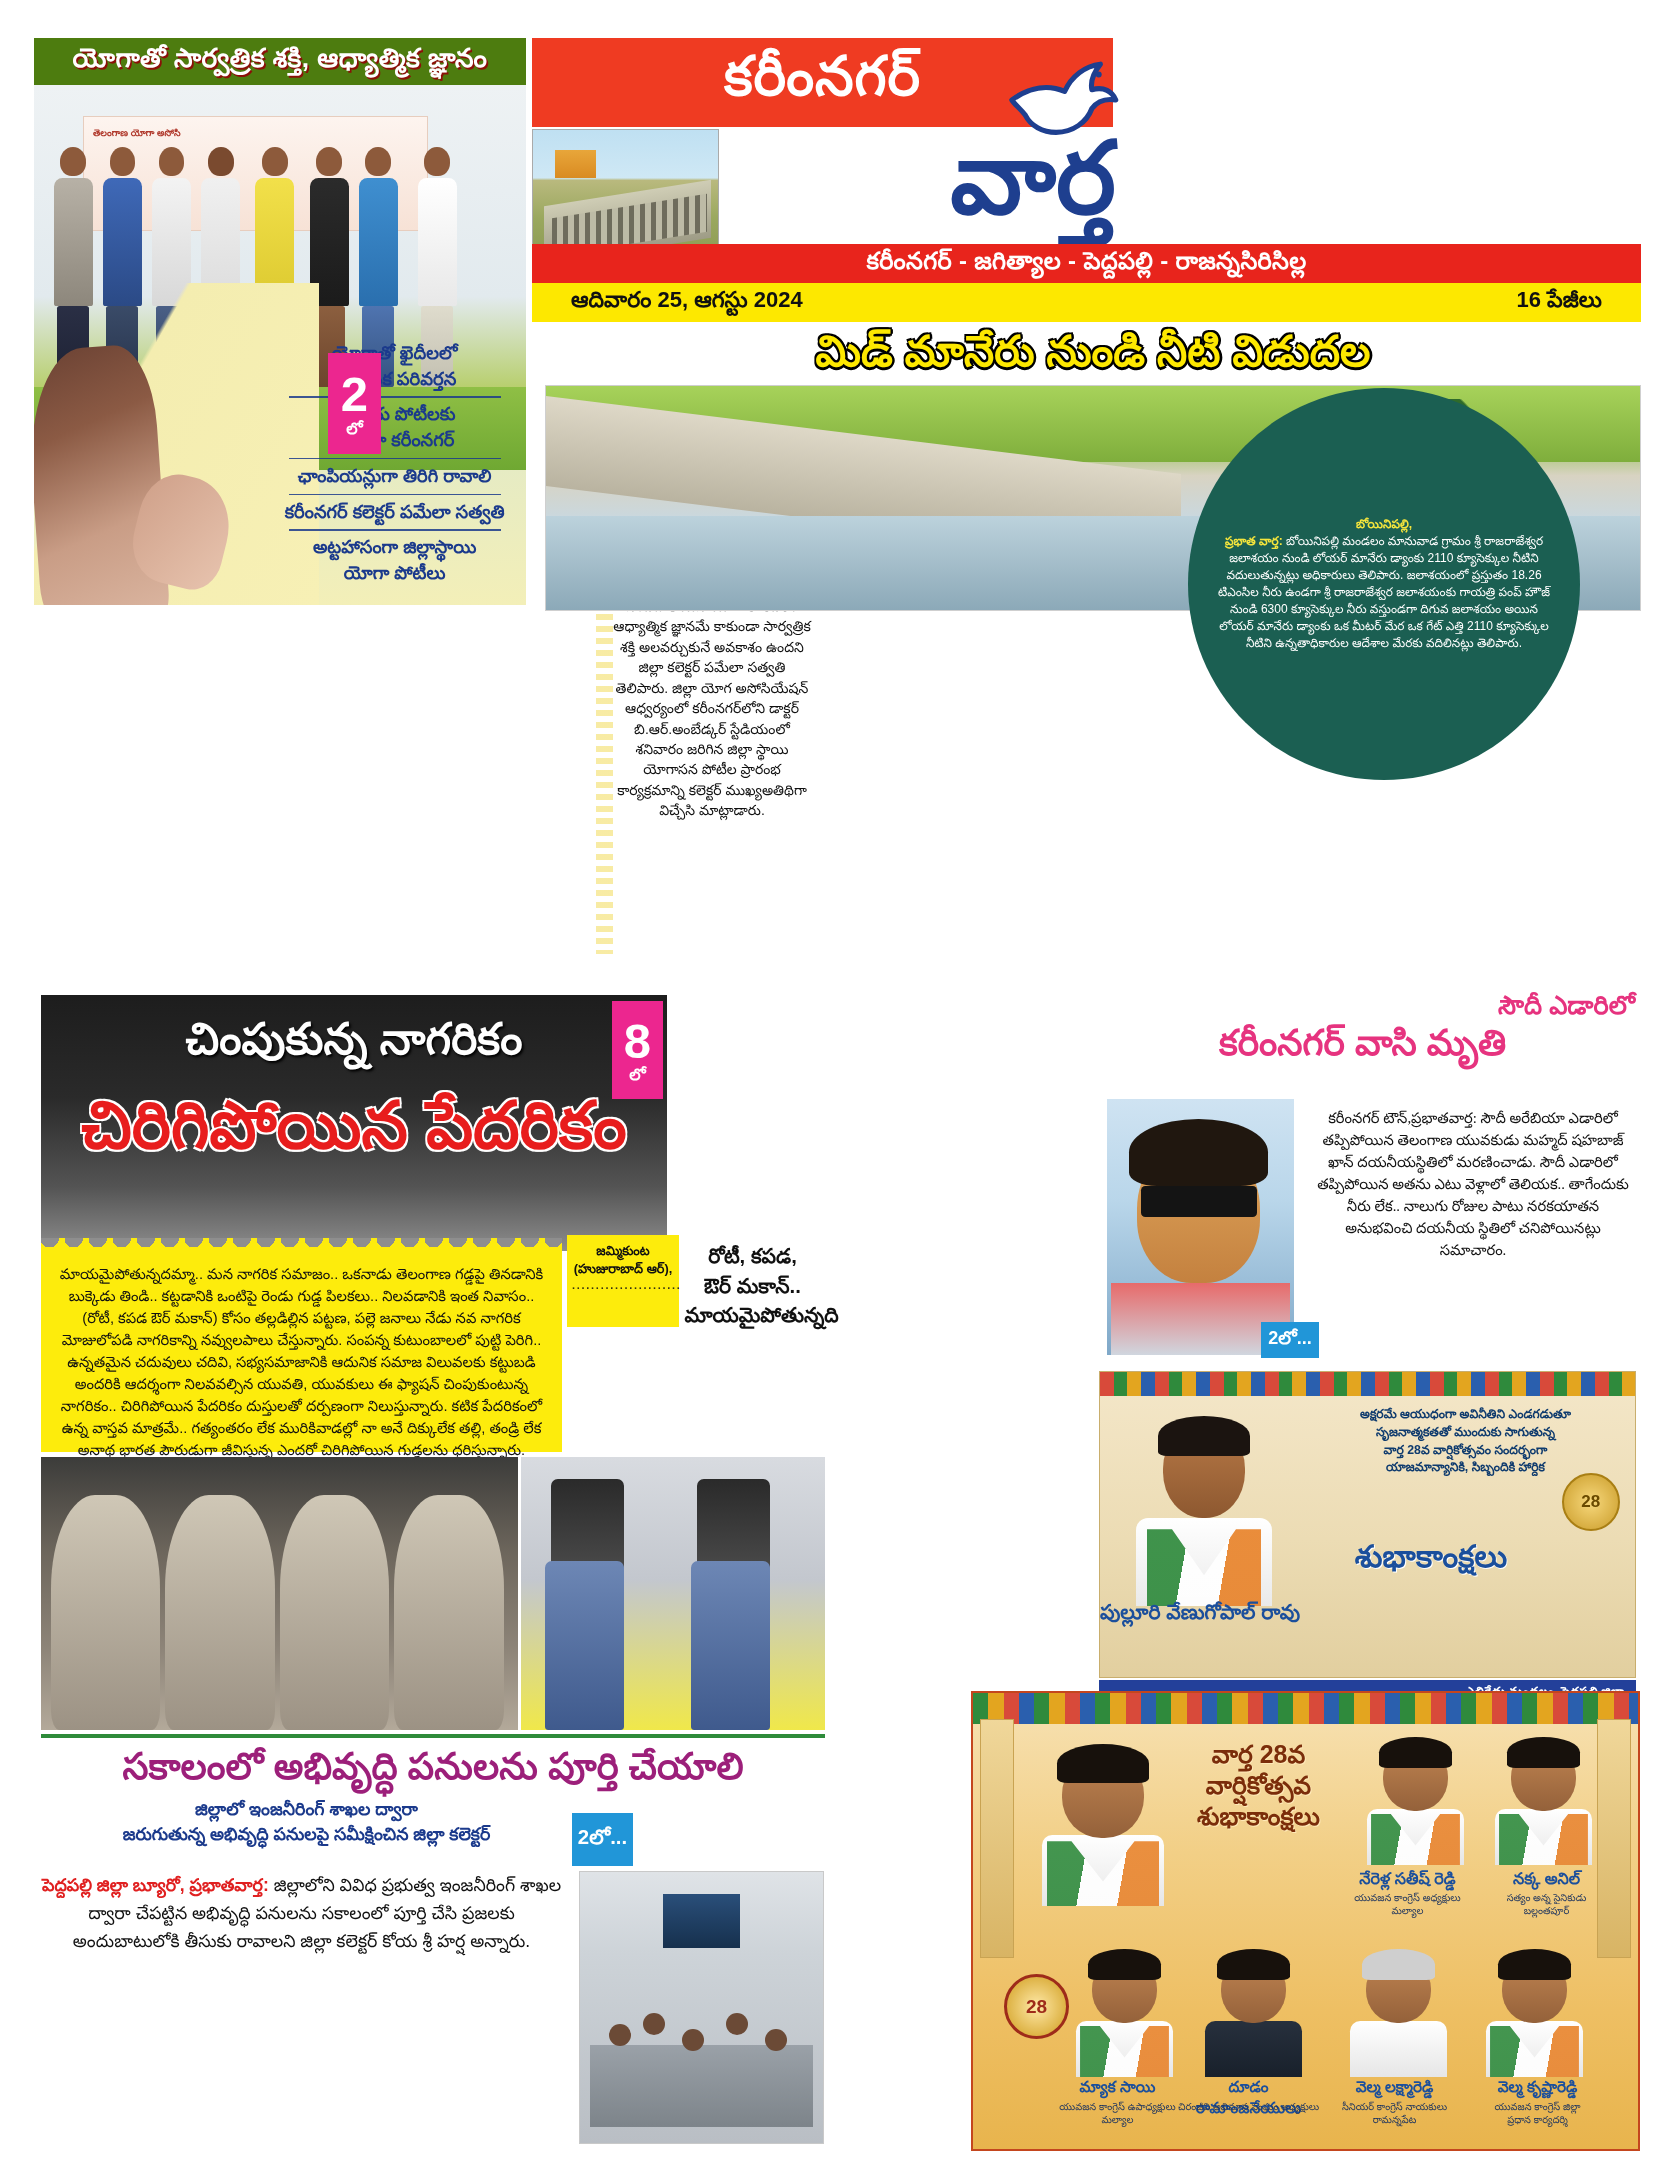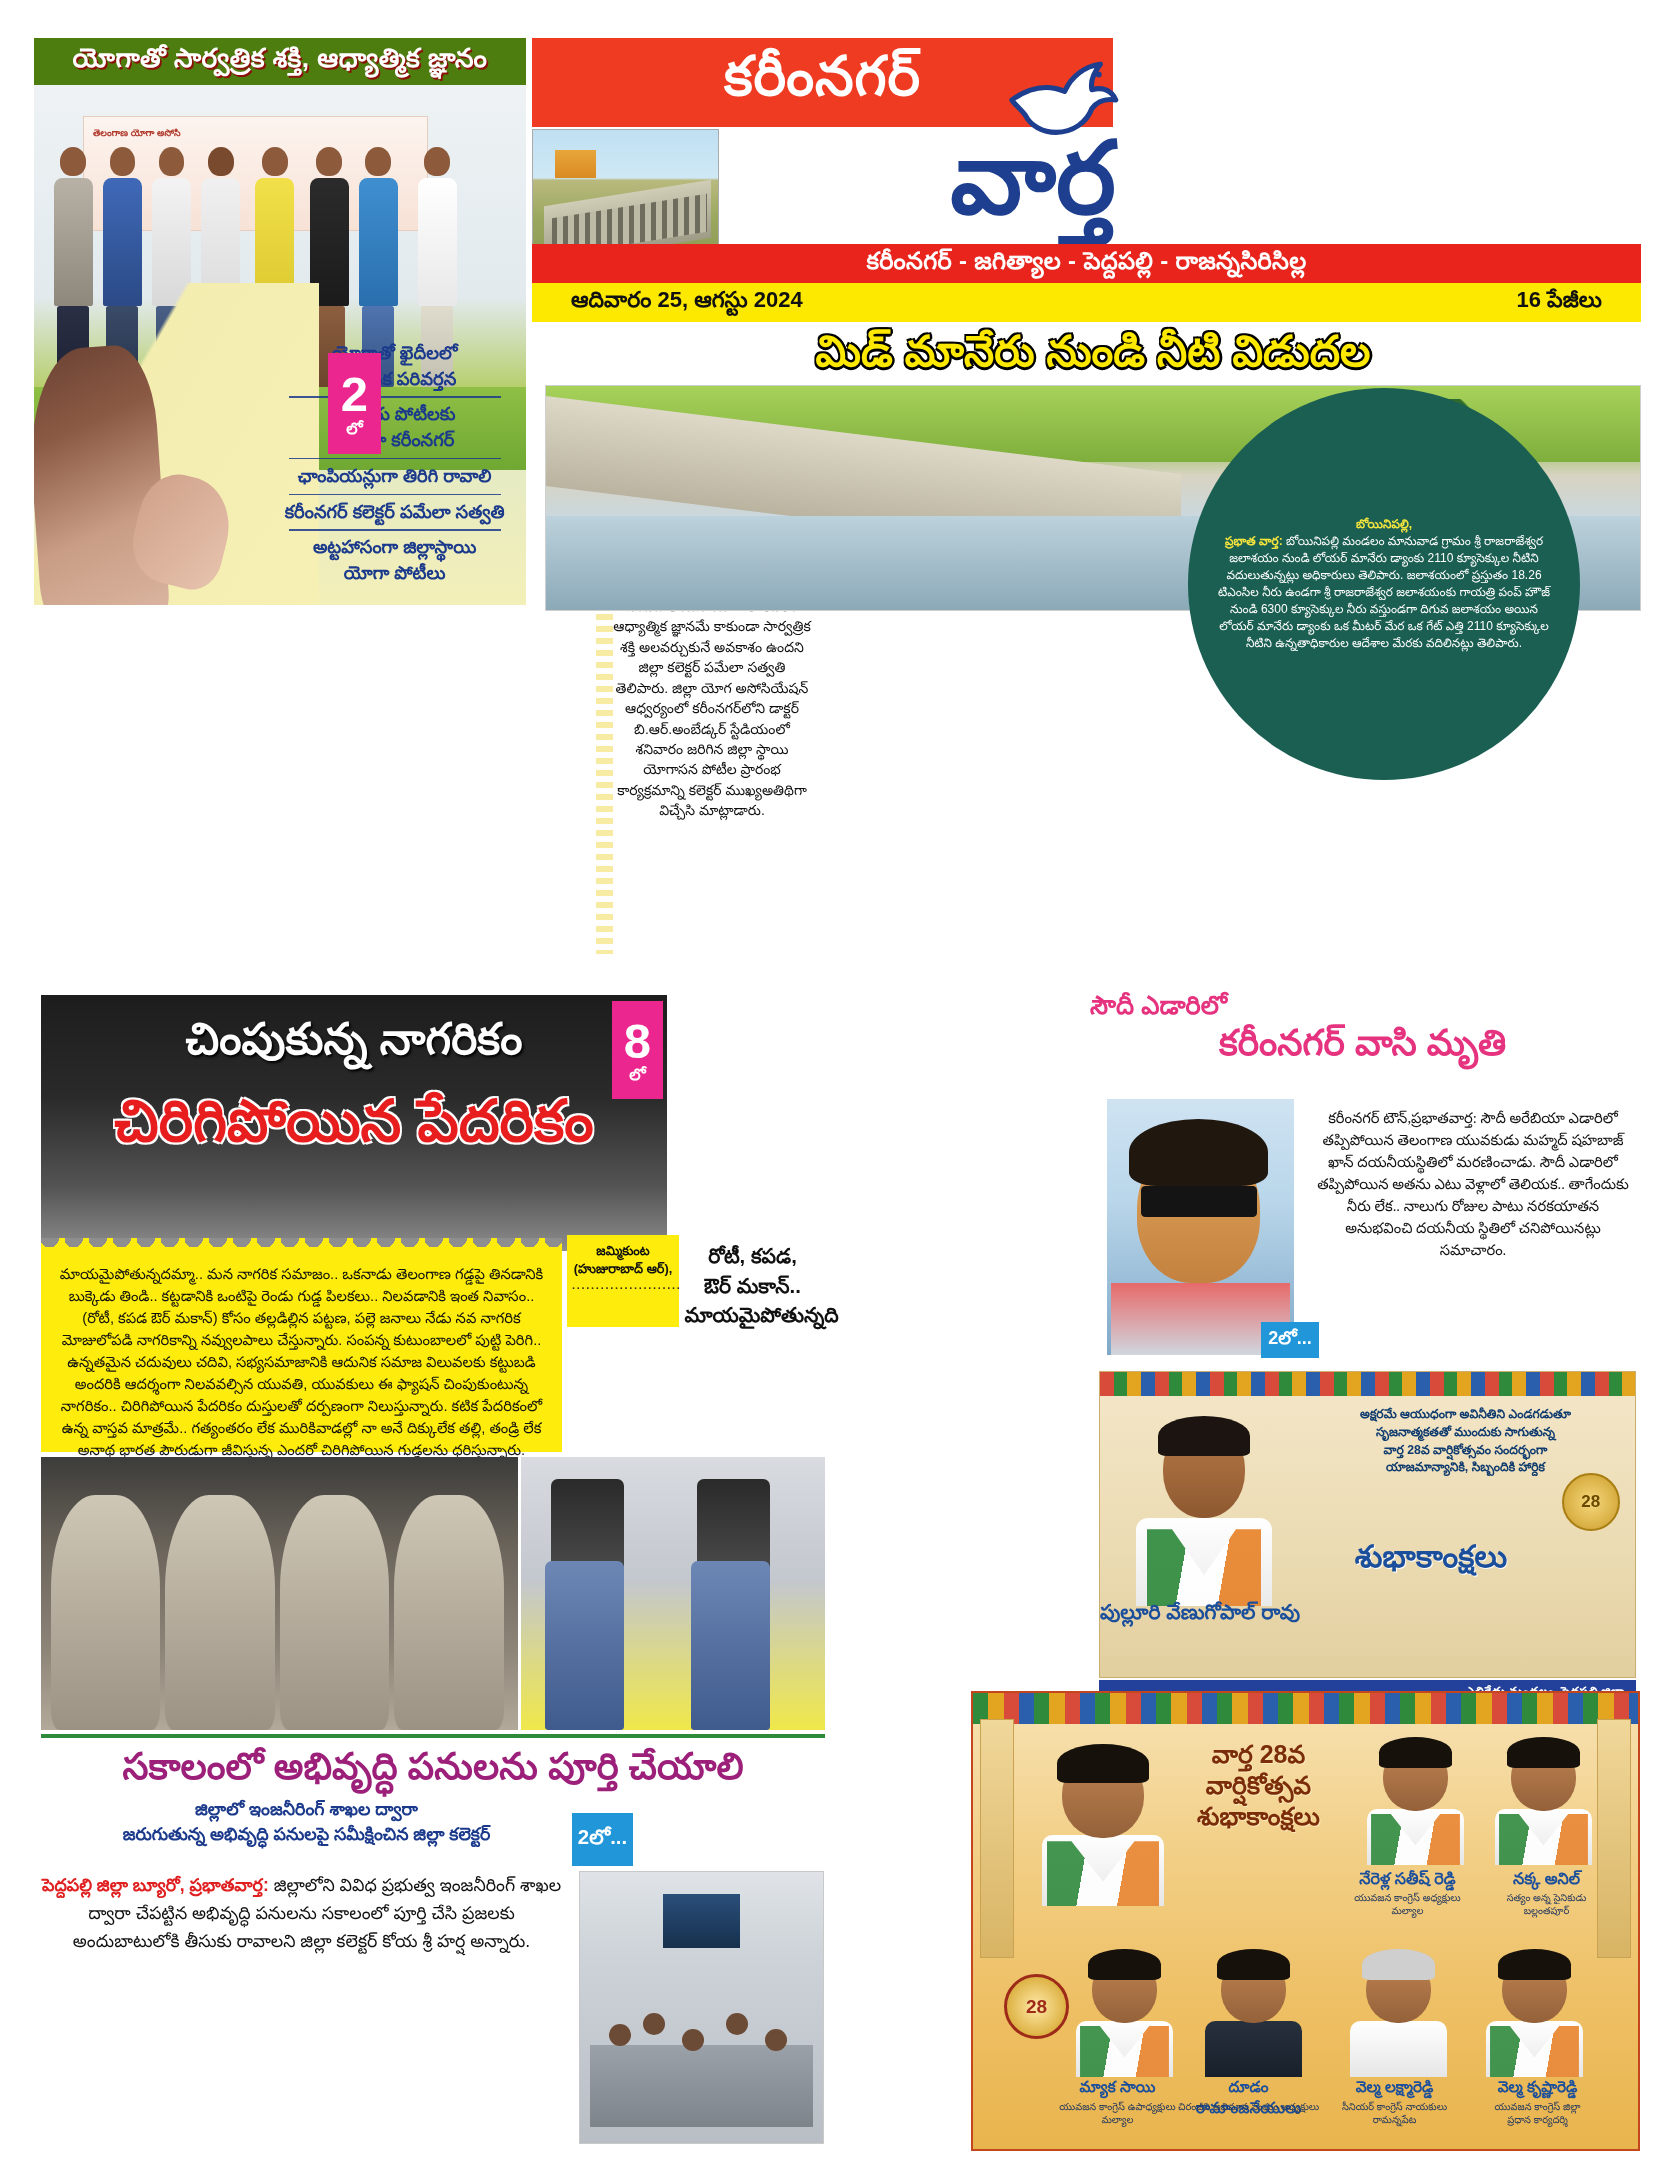--- a/index.html
+++ b/index.html
@@ -231,21 +231,21 @@
     overflow:hidden;
   }
   .main-h1 {
     position:absolute; left: 0; top: 19px; width: 100%;
     text-align:center; color:#fff; font-weight:bold; font-size: 44px;
     text-shadow: 1.7px 1.7px 2.6px #000;
     white-space:nowrap;
   }
   .main-h2 {
     position:absolute; left: 0; top: 92px; width: 100%;
-    text-align:center; color:#e81d1d; font-weight:bold; font-size: 58px;
+    text-align:center; color:#e81d1d; font-weight:bold; font-size: 66px;
     text-shadow: 0 0 1.7px #fff, 1.7px 1.7px 0 #fff, -1.7px 1.7px 0 #fff, 1.7px -1.7px 0 #fff, -1.7px -1.7px 0 #fff;
     white-space:nowrap;
   }
   .badge-8lo {
     left: 612px; top: 1001px; width: 51px; height: 98px;
   }
 
   .main-yellow {
     left: 41px; top: 1239px; width: 521px; height: 213px;
     background: #fdec0c;
@@ -339,21 +339,21 @@
     background: linear-gradient(#9aa1a8,#7d848a);
   }
   .cl-photo .head {
     position:absolute; width: 22px; height: 22px; border-radius: 50%;
     background:#6b4a36;
   }
 
   
   .saudi-kicker {
     left: 1090px; top: 991px; width: 545px;
-    text-align:left; color:#e6337f; font-weight:bold; font-size: 25.6px;
+    text-align:right; color:#e6337f; font-weight:bold; font-size: 25.6px;
   }
   .saudi-head {
     left: 1090px; top: 1022px; width: 545px;
     text-align:center; color:#e6337f; font-weight:bold; font-size: 36px;
     white-space:nowrap;
   }
   .saudi-photo {
     left: 1107px; top: 1099px; width: 187px; height: 256px;
     background: linear-gradient(#cfe3f2 0%, #b9d6ea 40%, #7fa8c8 100%);
     overflow:hidden;

